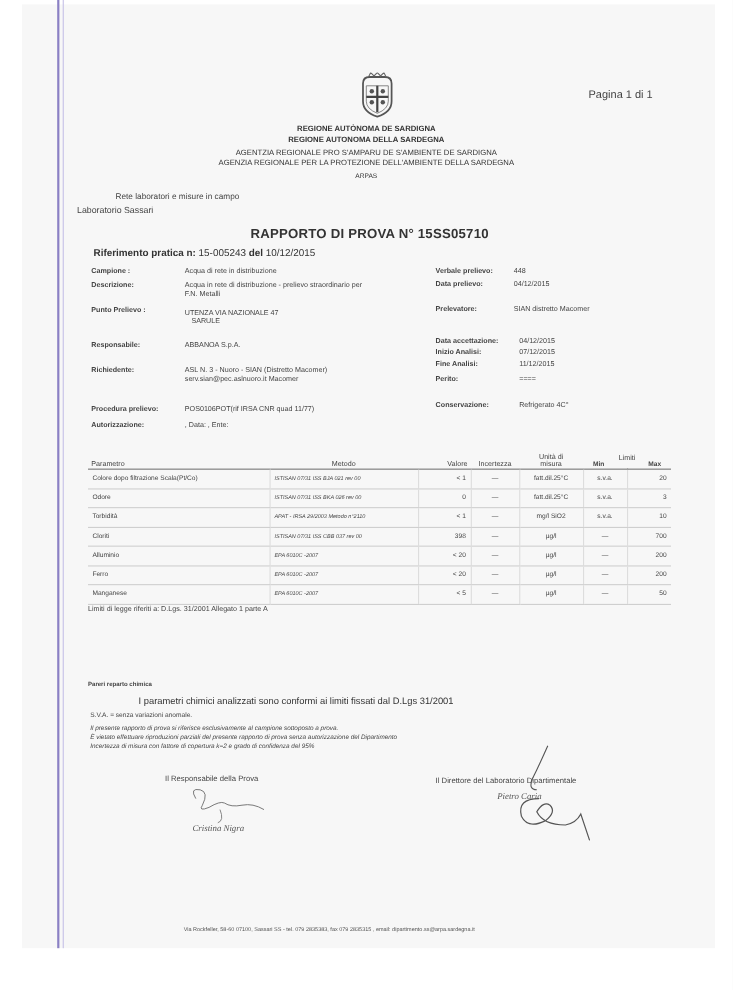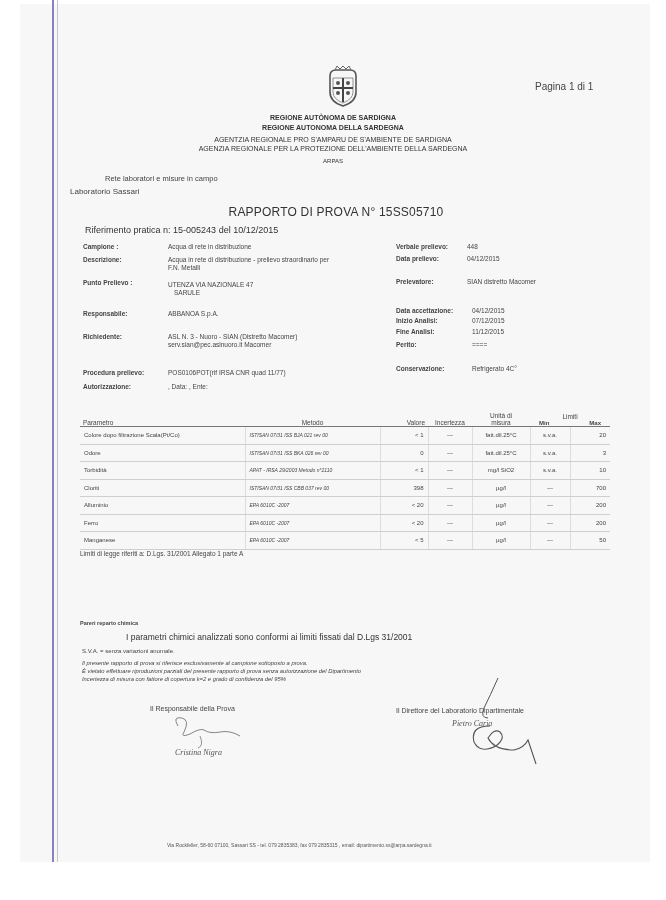--- a/index.html
+++ b/index.html
@@ -17,23 +17,23 @@
     position: absolute; top: 0; height: 862px; width: 2px;
   }
   .ml1 { left: 52px; background: #8b80c4; }
   .ml2 { left: 57px; background: #c5c0e6; width: 1px; }
   .abs { position: absolute; white-space: nowrap; }
   .crest { position: absolute; left: 326px; top: 66px; width: 34px; height: 42px; }
   .page-num { left: 535px; top: 81px; font-size: 10px; color: #444; }
   .hdr { left: 0; width: 666px; text-align: center; font-size: 7px; color: #333; }
   .hdr.b { font-weight: bold; }
   .small { font-size: 7.5px; color: #444; }
-  .title { left: 0; width: 642px; text-align: center; top: 205px; font-size: 12px; font-weight: normal; color: #333; letter-spacing: 0.2px; padding-left: 30px; box-sizing: border-box; }
+  .title { left: 0; width: 642px; text-align: center; top: 205px; font-size: 12px; font-weight: bold; color: #333; letter-spacing: 0.2px; padding-left: 30px; box-sizing: border-box; }
   .ref { left: 85px; top: 225px; font-size: 9px; color: #333; }
-  .ref b { font-weight: normal; }
+  .ref b { font-weight: bold; }
   .val { font-size: 6.5px; color: #444; }
   .lblb { font-size: 6.5px; color: #444; font-weight: bold; }
   table.res {
     position: absolute; left: 80px; top: 406px; width: 530px;
     border-collapse: collapse; font-size: 6px; color: #444;
   }
   table.res th { font-weight: normal; font-size: 6.5px; color: #444; padding: 0 3px; height: 20px; vertical-align: bottom; }
   table.res thead tr:first-child th { border-bottom: 1px solid #777; }
   table.res td { height: 16.5px; border-bottom: 1px solid #cfcfcf; padding: 0 4px; }
   table.res td.m { font-style: italic; font-size: 5px; border-left: 1px solid #ddd; }

